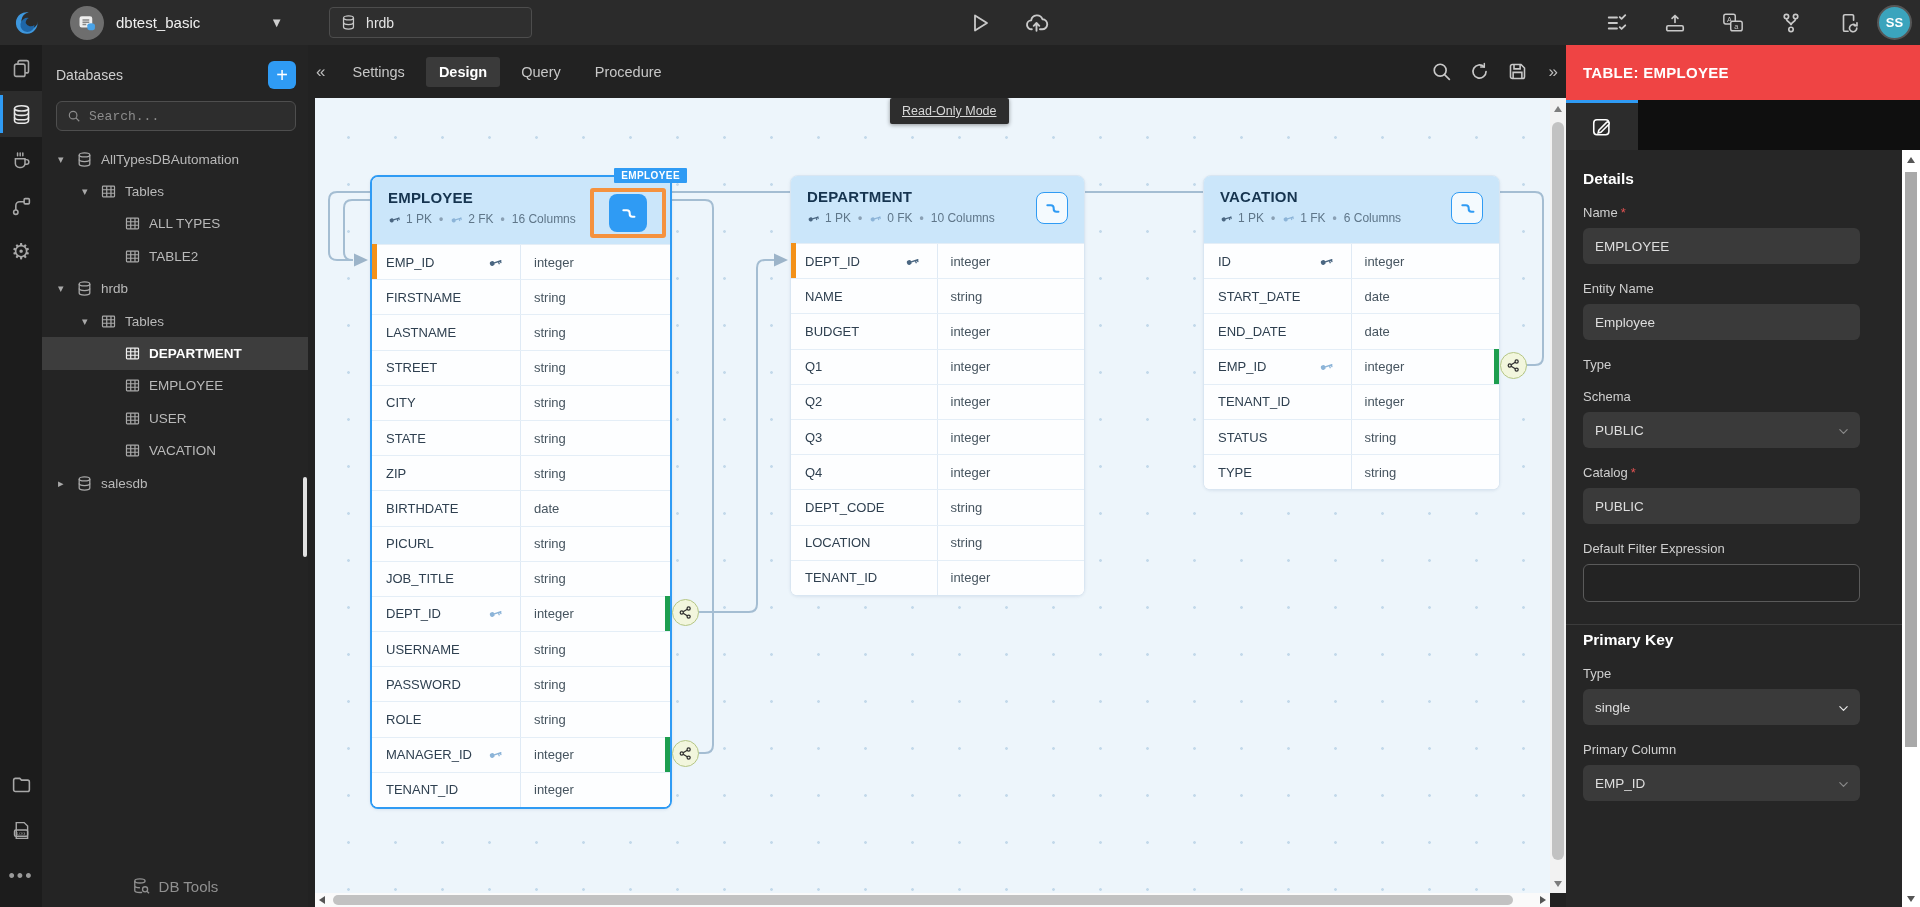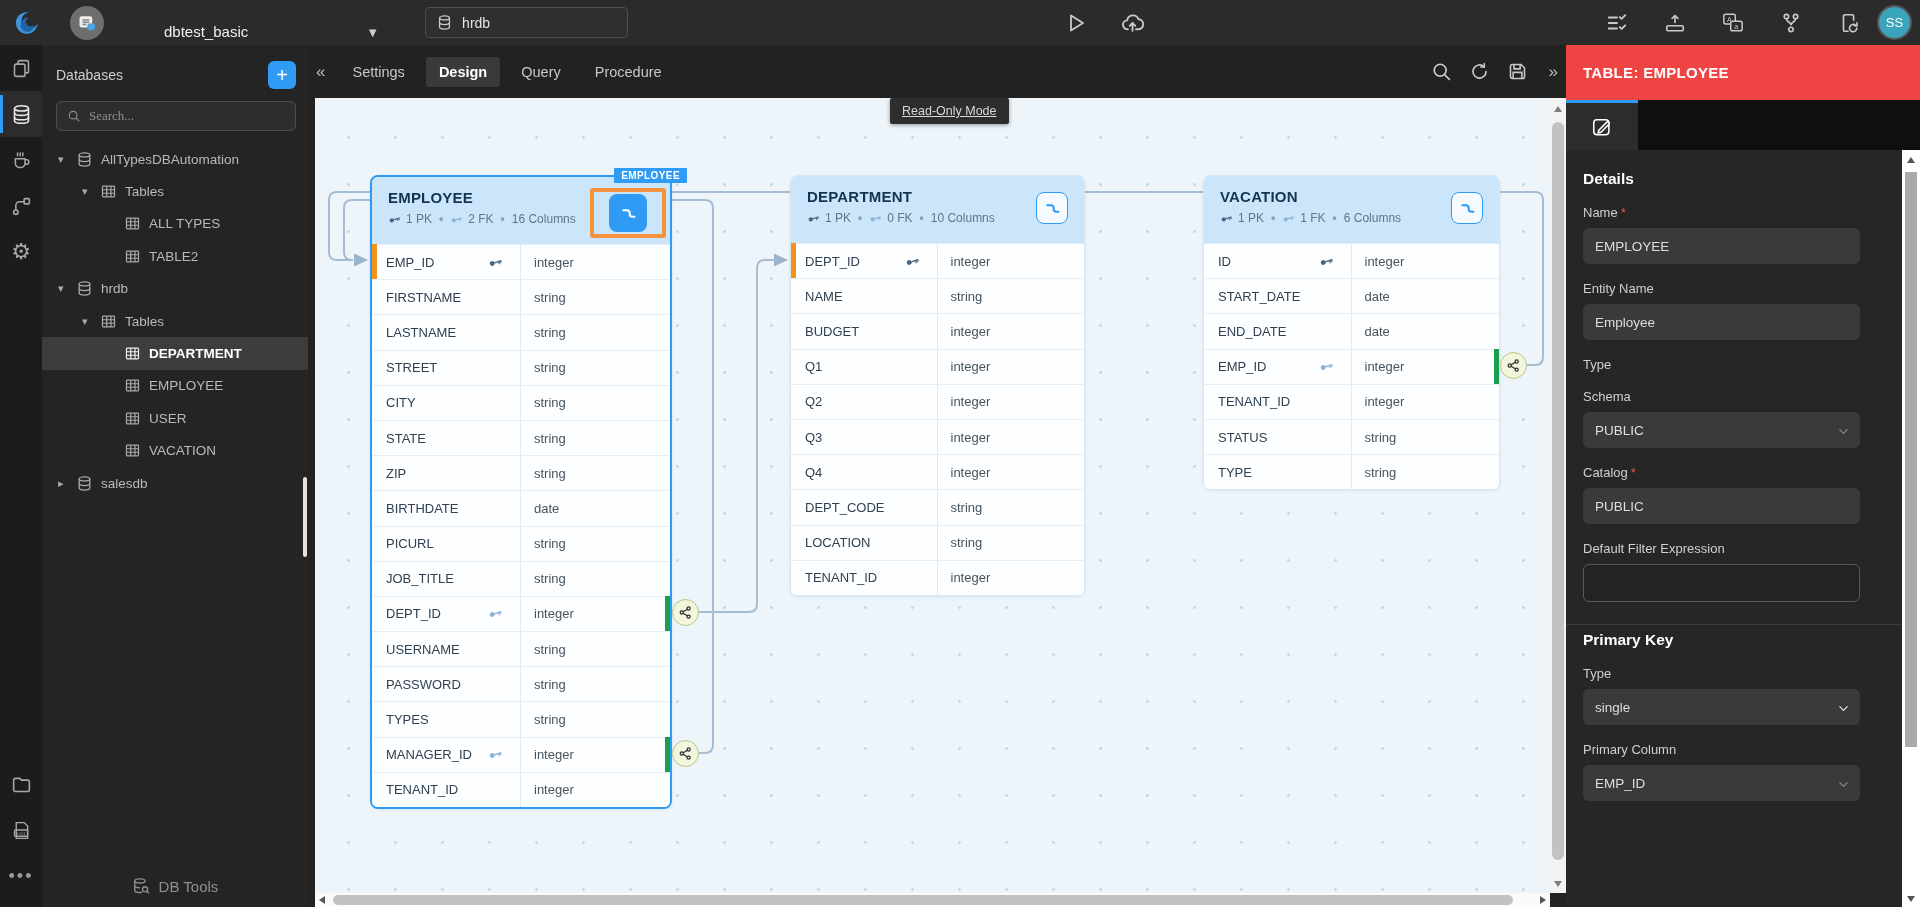--- a/index.html
+++ b/index.html
@@ -4,52 +4,52 @@
 <style>
   * { margin:0; padding:0; box-sizing:border-box; }
   html,body { width:1920px; height:907px; overflow:hidden; background:#1c1c1c;
     font-family:"Liberation Sans", sans-serif; }
   .app { position:relative; width:1920px; height:907px; }
 
   
   .topbar { position:absolute; left:0; top:0; width:1920px; height:45px; background:#2b2b2b;
     display:flex; align-items:center; z-index:30; }
   .logo { width:30px; height:30px; margin-left:12px; }
-  .conn { display:flex; align-items:flex-end; margin-left:28px; cursor:pointer;gap:48px; }
+  .conn { display:flex; align-items:center; margin-left:28px; cursor:pointer; }
   .conn-avatar { width:34px; height:34px; border-radius:50%; background:#6e6e6e; display:flex; align-items:center; justify-content:center; }
   .conn-name { color:#f0f0f0; font-size:15px; margin-left:12px; }
   .conn-chev { color:#cfcfcf; margin-left:70px; font-size:13px; }
   .dbsel { display:flex; align-items:center; gap:9px; margin-left:46px; width:203px; height:31px;
     background:#2f2f2f; border:1px solid #4d4d4d; border-radius:4px; padding:0 10px; color:#e4e4e4; font-size:14px; }
   .topbar .run-icons { display:flex; align-items:center; gap:32px; margin-left:436px; }
   .topbar .right-icons { position:absolute; right:60px; top:0; height:45px; display:flex; align-items:center; gap:36px; }
   .tico { width:22px; height:22px; color:#c9c9c9; cursor:pointer; }
   .tico svg { width:100%; height:100%; }
   .user-avatar { position:absolute; right:8px; top:5px; width:35px; height:35px; border-radius:50%;
-    background:#3ba4bd; color:#fff; font-size:13px; font-weight:normal; display:flex; align-items:center; justify-content:center;
+    background:#3ba4bd; color:#fff; font-size:13px; font-weight:bold; display:flex; align-items:center; justify-content:center;
     border:2px solid #565656; }
 
   
   .rail { position:absolute; left:0; top:45px; width:42px; height:862px; background:#1c1c1c; z-index:20; }
   .rail-item { width:42px; height:46px; display:flex; align-items:center; justify-content:center; color:#a8a8a8; cursor:pointer; position:relative; }
   .rail-item svg { width:21px; height:21px; }
   .rail-item.active { background:#2c2c2c; color:#e8e8e8; }
   .rail-item.active::before { content:""; position:absolute; left:0; top:4px; bottom:4px; width:3px; background:#2f9bf4; }
   .rail-bottom { position:absolute; bottom:8px; left:0; width:42px; }
   .rail .gear-glyph { font-size:22px; line-height:1; }
   .rail .dots-glyph { font-size:18px; letter-spacing:2px; color:#9a9a9a; }
 
   
   .sidebar { position:absolute; left:42px; top:45px; width:266px; height:862px; background:#242424; z-index:20; }
   .sb-head { display:flex; align-items:center; justify-content:space-between; padding:16px 12px 10px 14px; }
   .sb-title { color:#cfcfcf; font-size:14px; }
   .sb-add { width:28px; height:28px; background:#2f9bf4; border-radius:6px; color:#fff; font-size:20px; display:flex; align-items:center; justify-content:center; cursor:pointer; }
   .sb-search { margin:2px 12px 12px 14px; height:30px; background:#2d2d2d; border:1px solid #4e4e4e; border-radius:6px;
     display:flex; align-items:center; padding:0 10px; gap:8px; color:#8d8d8d; }
-  .sb-search input { background:transparent; border:none; outline:none; color:#cfcfcf; font-size:13px; width:180px; font-family:Liberation Serif, serif; }
+  .sb-search input { background:transparent; border:none; outline:none; color:#cfcfcf; font-size:13px; width:180px; font-family:Liberation Mono, monospace; }
   .sb-search input::placeholder { color:#8d8d8d; }
   .sb-search svg { width:14px; height:14px; }
   .tree-row { height:32.4px; display:flex; align-items:center; color:#b9b9b9; font-size:13.5px; cursor:pointer; }
   .tree-row.sel { background:#3d3d3d; color:#fff; font-weight:bold; }
   .caret { width:16px; display:inline-block; font-size:11px; color:#a9a9a9; }
   .ticon { width:17px; height:17px; margin:0 8px 0 2px; display:inline-flex; }
   .ticon svg { width:100%; height:100%; }
   .tlabel { white-space:nowrap; }
   .sb-scrollhint { position:absolute; right:1px; top:432px; width:4px; height:80px; background:#e2e2e2; border-radius:2px; }
   .sb-footer { position:absolute; bottom:0; left:0; width:266px; height:42px; display:flex; align-items:center; justify-content:center;
@@ -554,21 +554,21 @@
                 </div>
                 <div class="row">
                   <div class="cell-name">USERNAME</div>
                   <div class="cell-type">string</div>
                 </div>
                 <div class="row">
                   <div class="cell-name">PASSWORD</div>
                   <div class="cell-type">string</div>
                 </div>
                 <div class="row">
-                  <div class="cell-name">TYPES</div>
+                  <div class="cell-name">ROLE</div>
                   <div class="cell-type">string</div>
                 </div>
                 <div class="row">
                   <div class="cell-name">MANAGER_ID<span class="kico fk"><svg viewBox="0 0 24 24">
                         <g transform="rotate(-18 12 12)">
                           <circle cx="6.5" cy="12" r="3.8" fill="currentColor"></circle>
                           <path d="M10 12h11M17 12v3.6M20.2 12v2.7" stroke="currentColor" stroke-width="2.2" fill="none" stroke-linecap="round"></path>
                         </g>
                       </svg></span></div>
                   <div class="cell-type">integer</div>

